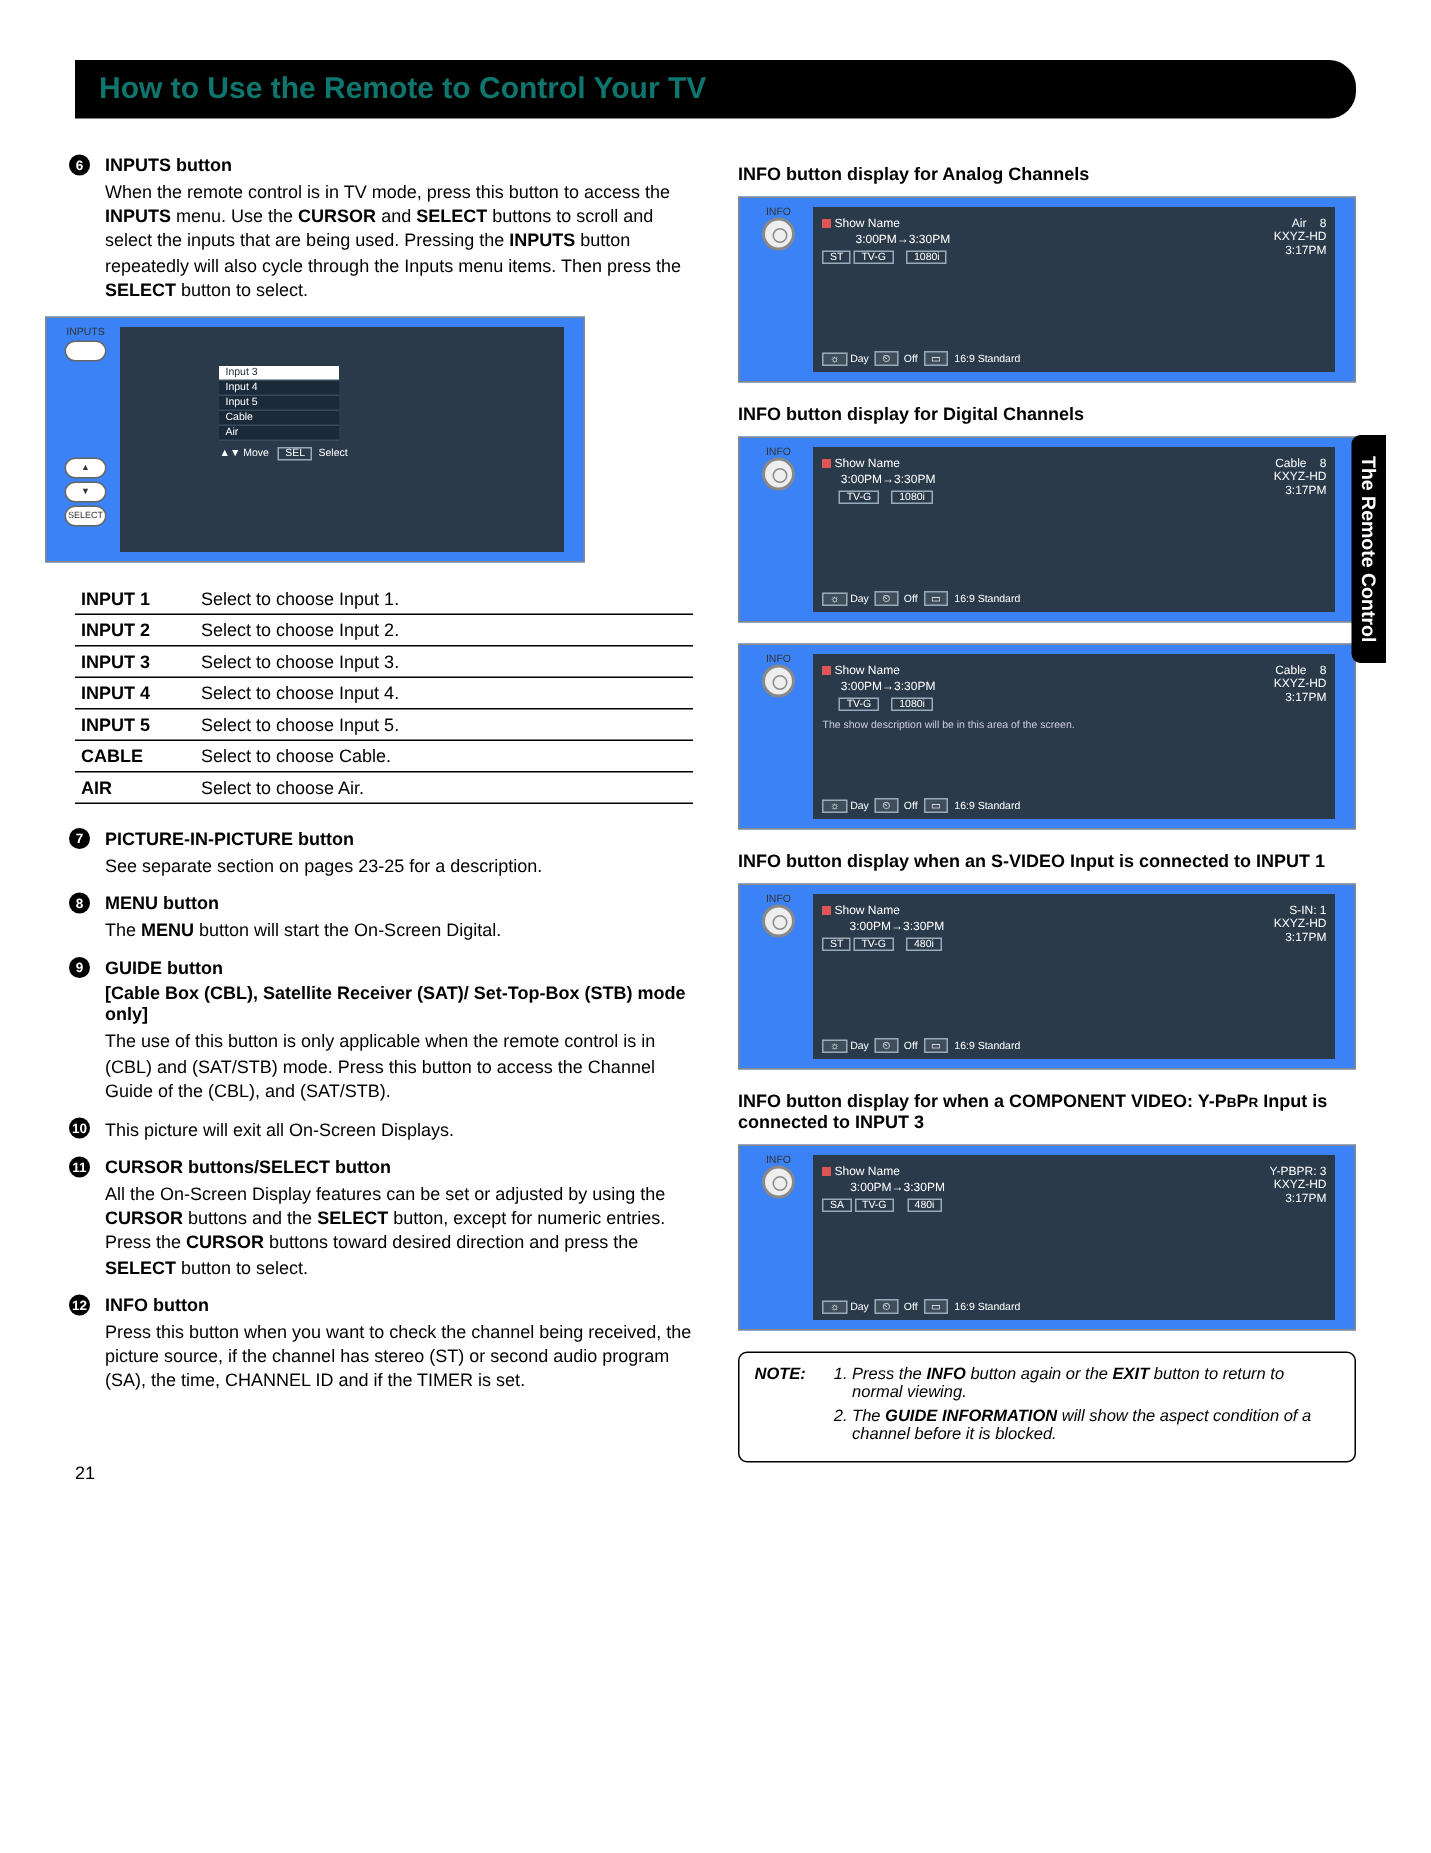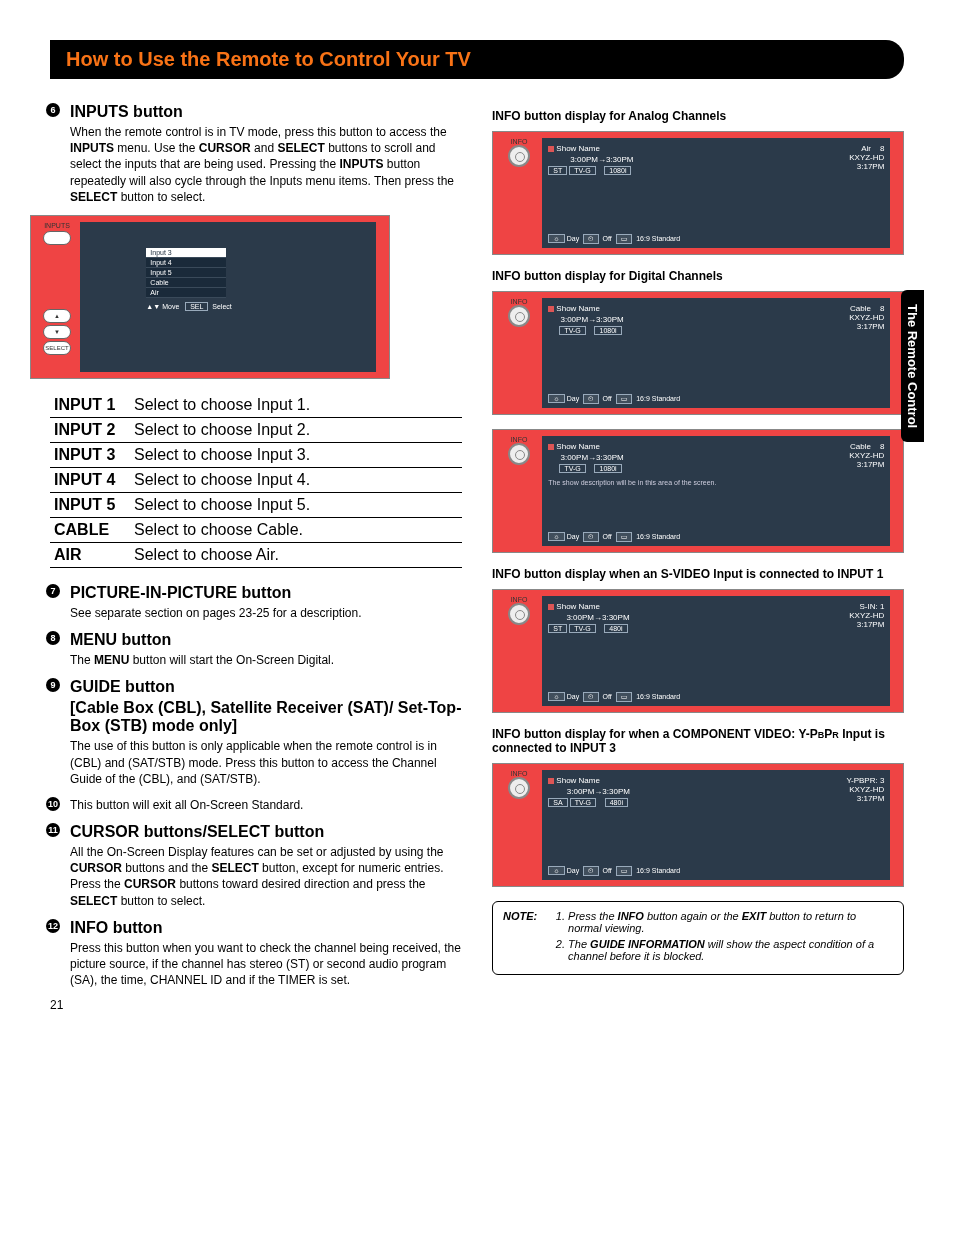--- a/index.html
+++ b/index.html
@@ -1,43 +1,43 @@
 <!DOCTYPE html>
 <html><head>
 <meta charset="utf-8">
 <style>
   * { box-sizing: border-box; margin: 0; padding: 0; }
   body { font-family: Arial, Helvetica, sans-serif; font-size: 12px; background: #fff; color: #000; width: 954px; padding: 40px 50px; position: relative; }
-  .title-bar { background: #000; color: #f97316; border-radius: 0 18px 18px 0; padding: 8px 16px; font-size: 20px; font-weight: 900; margin-bottom: 24px; }
+  .title-bar { background: #000; color: #0f766e; border-radius: 0 18px 18px 0; padding: 8px 16px; font-size: 20px; font-weight: 900; margin-bottom: 24px; }
   .cols { display: flex; gap: 30px; }
   .col { flex: 1; }
   .side-tab { position: absolute; right: 30px; top: 290px; background: #000; color: #fff; writing-mode: vertical-rl; padding: 14px 4px; font-weight: 700; font-size: 13px; border-radius: 6px 0 0 6px; }
   .item { margin-left: 20px; margin-bottom: 10px; position: relative; }
   .num-badge { position: absolute; left: -24px; top: 0; width: 14px; height: 14px; border-radius: 50%; background: #000; color: #fff; font-size: 9px; font-weight: 700; text-align: center; line-height: 14px; }
-  .item-title { font-weight: 900; font-size: 16px; margin-bottom: 3px; }
+  .item-title { font-weight: 900; font-size: 12px; margin-bottom: 3px; }
   .item-body { font-size: 12px; line-height: 1.35; margin-bottom: 8px; }
   .bold { font-weight: 900; }
-  .screen-box { background: #ef4444; border: 1px solid #888; padding: 6px; margin: 8px 0 14px 0; width: 320px; }
+  .screen-box { background: #3b82f6; border: 1px solid #888; padding: 6px; margin: 8px 0 14px 0; width: 320px; }
   .screen-inner { background: #2b3a4a; color: #fff; padding: 6px; font-size: 8px; min-height: 110px; position: relative; }
   .screen-box.inputs { width: 360px; margin-left: -20px; }
   .screen-box.inputs .screen-inner { min-height: 150px; }
   .icon-col { display: inline-block; vertical-align: top; width: 40px; font-size: 7px; text-align: center; color: #333; }
   .icon-col .remote-btn { width: 28px; height: 14px; border: 1px solid #666; border-radius: 8px; background: #fff; margin: 2px auto; font-size: 6px; line-height: 12px; }
   .screen-side { display: inline-block; vertical-align: top; width: calc(100% - 50px); }
   .info-top { display: flex; justify-content: space-between; }
   .pill { display: inline-block; border: 1px solid #9ab; padding: 0 4px; font-size: 7px; margin-right: 2px; }
   .banner-row { margin-top: 2px; text-align: right; }
   .sq { display:inline-block; width:6px; height:6px; background:#d55; margin-right:2px; vertical-align:middle;}
   .screen-bottom { position: absolute; bottom: 4px; left: 6px; right: 6px; font-size: 7px; }
   .screen-bottom .pill { background: rgba(255,255,255,0.1); }
   .inputs-list { background: #1a2a3a; width: 80px; font-size: 7px; margin: 20px 0 0 60px;}
   .inputs-list div { padding: 1px 4px; border-bottom: 1px solid #3a4a5a; }
   .inputs-list .hl { background: #fff; color: #1a2a3a; }
   .inputs-footer { font-size: 7px; margin-top: 4px; margin-left: 60px; }
-  table.def { width: 100%; border-collapse: collapse; margin: 8px 0 16px 0; font-size: 16px; }
+  table.def { width: 100%; border-collapse: collapse; margin: 8px 0 16px 0; font-size: 12px; }
   table.def td { border-bottom: 1px solid #000; padding: 3px 4px; }
   table.def td:first-child { font-weight: 900; width: 80px; }
   .sect-title { font-weight: 900; font-size: 12px; margin: 6px 0; }
   .r-col .screen-box { margin-left: 0; width: 100%; }
   .tiny-label { font-size: 7px; color: #333; }
   .info-right { text-align: right; }
   .desc-area { font-size: 7px; color: #ccd; margin-top: 6px; }
   .note-box { border: 1px solid #000; border-radius: 6px; padding: 8px 10px; margin-top: 10px; font-size: 11px; }
   .note-box .note-label { font-weight: 900; font-style: italic; display: inline-block; vertical-align: top; width: 48px; }
   .note-body { display: inline-block; width: calc(100% - 52px); font-style: italic; }
@@ -140,21 +140,21 @@
 
   <div class="item">
     <div class="num-badge">9</div>
     <div class="item-title">GUIDE button</div>
     <div class="item-title">[Cable Box (CBL), Satellite Receiver (SAT)/ Set-Top-Box (STB) mode only]</div>
     <div class="item-body">The use of this button is only applicable when the remote control is in (CBL) and (SAT/STB) mode. Press this button to access the Channel Guide of the (CBL), and (SAT/STB).</div>
   </div>
 
   <div class="item">
     <div class="num-badge">10</div>
-    <div class="item-body">This button will exit all On-Screen Standard.</div>
+    <div class="item-body">This picture will exit all On-Screen Displays.</div>
   </div>
 
   <div class="item">
     <div class="num-badge">11</div>
     <div class="item-title">CURSOR buttons/SELECT button</div>
     <div class="item-body"><span>All the On-Screen Display features can be set or adjusted by using the </span><span class="bold">CURSOR</span><span> buttons and the </span><span class="bold">SELECT</span><span> button, except for numeric entries. Press the </span><span class="bold">CURSOR</span><span> buttons toward desired direction and press the </span><span class="bold">SELECT</span><span> button to select.</span></div>
   </div>
 
   <div class="item">
     <div class="num-badge">12</div>

